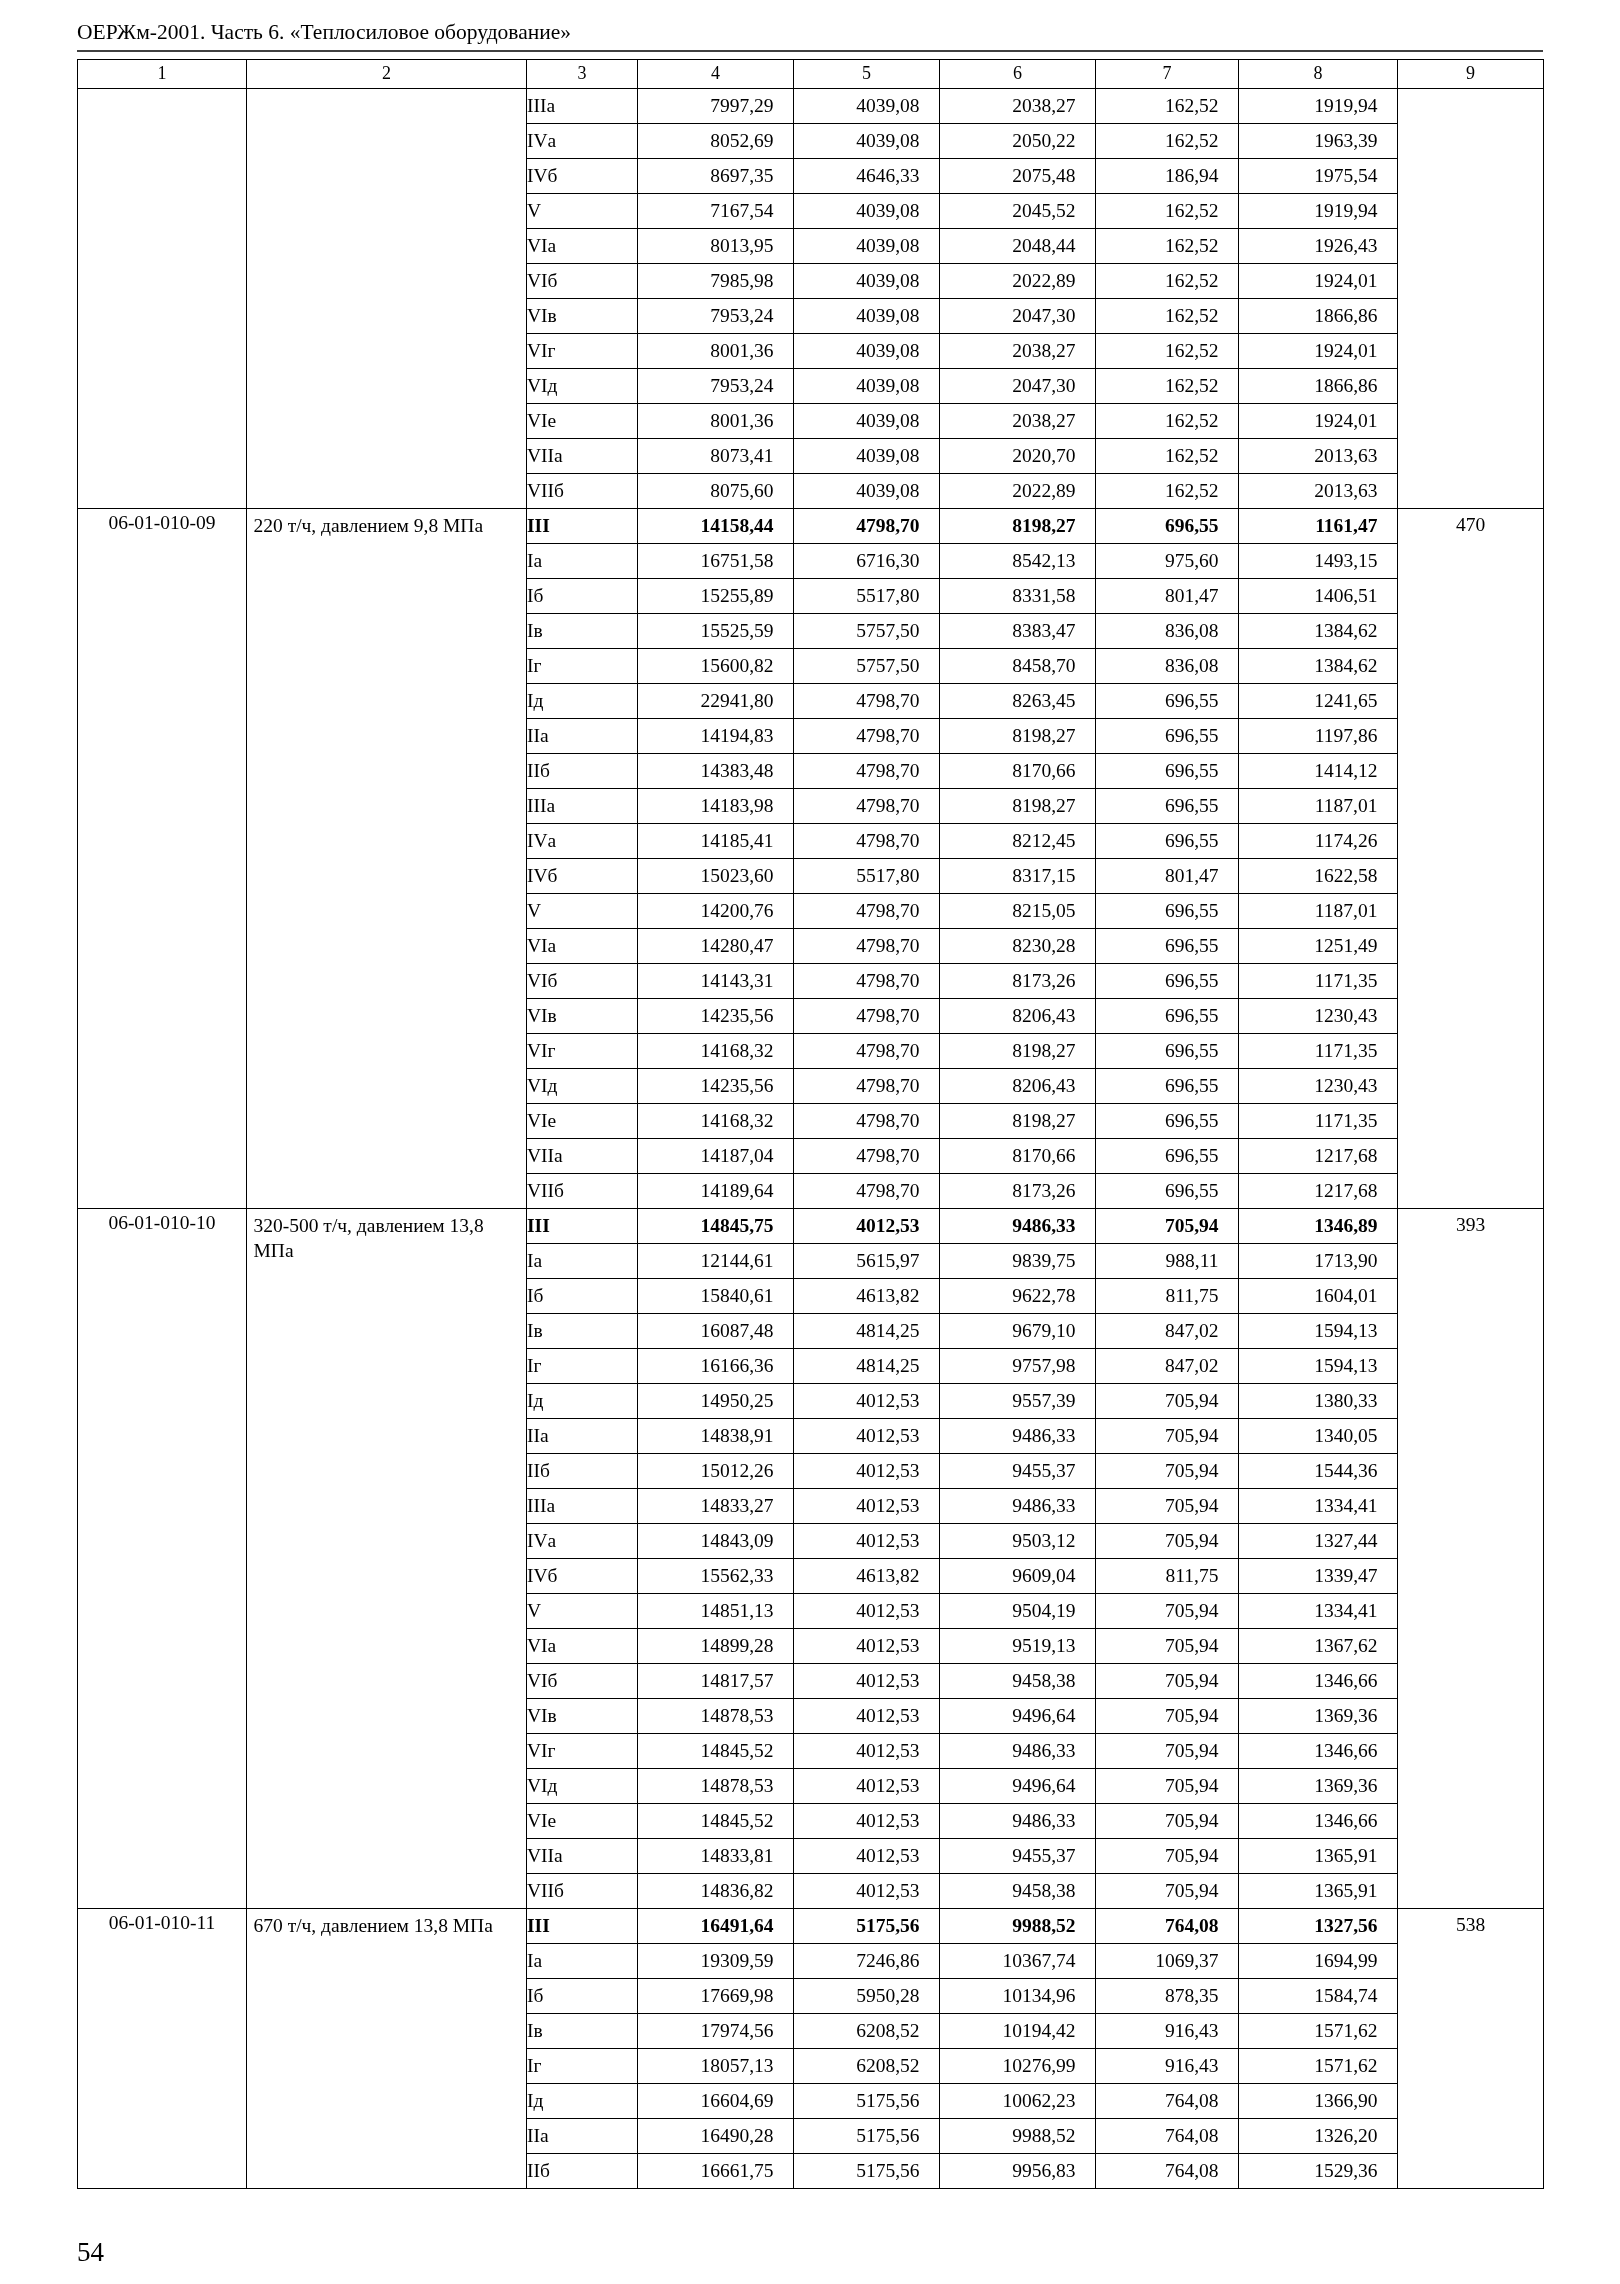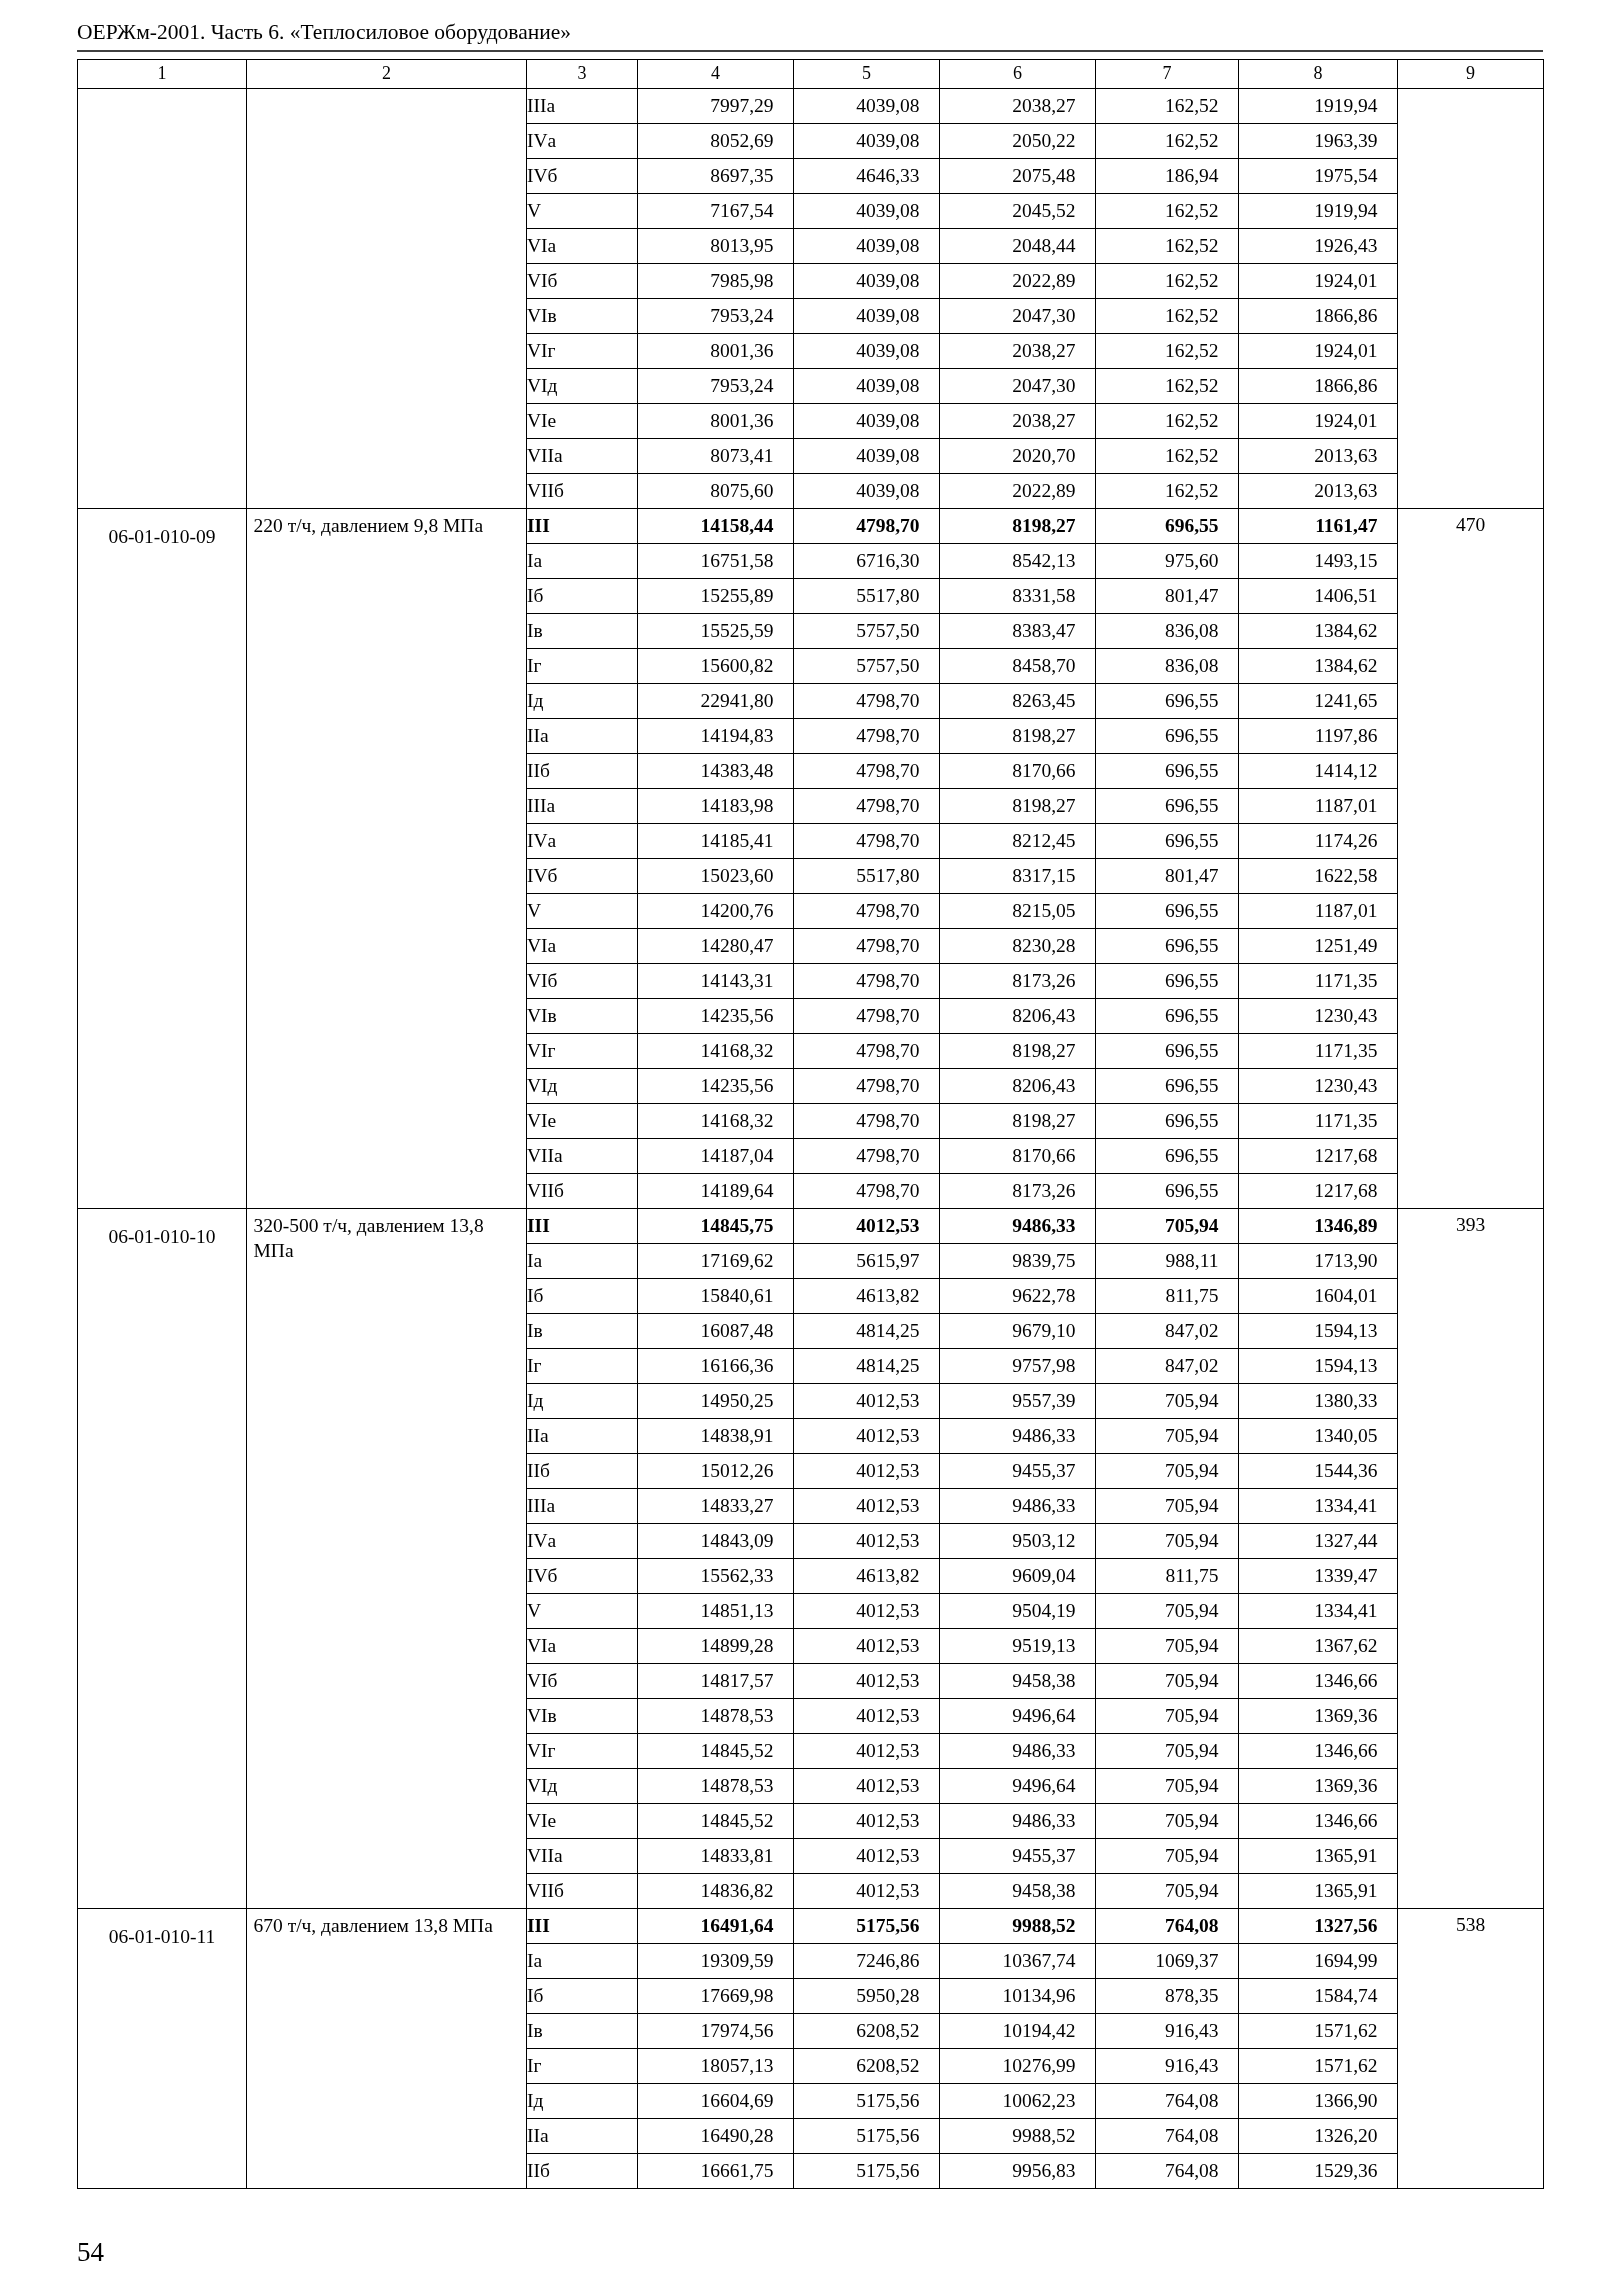--- a/index.html
+++ b/index.html
@@ -33,21 +33,21 @@
     height: 29px;
     font-weight: normal;
     font-size: 18px;
     text-align: center;
     vertical-align: middle;
   }
   table.rates td { height: 35px; }
   td.code-cell {
     text-align: center;
     vertical-align: top;
-    padding-top: 17px;
+    padding-top: 3px;
     font-size: 19.5px;
   }
   td.desc-cell {
     text-align: left;
     vertical-align: top;
     padding: 3.9px 6.5px 0 6.5px;
     line-height: 1.3;
   }
   td.zone-cell { text-align: left; vertical-align: middle; }
   td.num-cell  { text-align: right; vertical-align: middle; padding-right: 19.5px; }
@@ -360,21 +360,21 @@
           <td class="zone-cell b">III</td>
           <td class="num-cell b">14845,75</td>
           <td class="num-cell b">4012,53</td>
           <td class="num-cell b">9486,33</td>
           <td class="num-cell b">705,94</td>
           <td class="num-cell b">1346,89</td>
           <td class="c9-cell" rowspan="20">393</td>
         </tr>
         <tr>
           <td class="zone-cell">Iа</td>
-          <td class="num-cell">17169,62</td>
+          <td class="num-cell">12144,61</td>
           <td class="num-cell">5615,97</td>
           <td class="num-cell">9839,75</td>
           <td class="num-cell">988,11</td>
           <td class="num-cell">1713,90</td>
         </tr>
         <tr>
           <td class="zone-cell">Iб</td>
           <td class="num-cell">15840,61</td>
           <td class="num-cell">4613,82</td>
           <td class="num-cell">9622,78</td>

